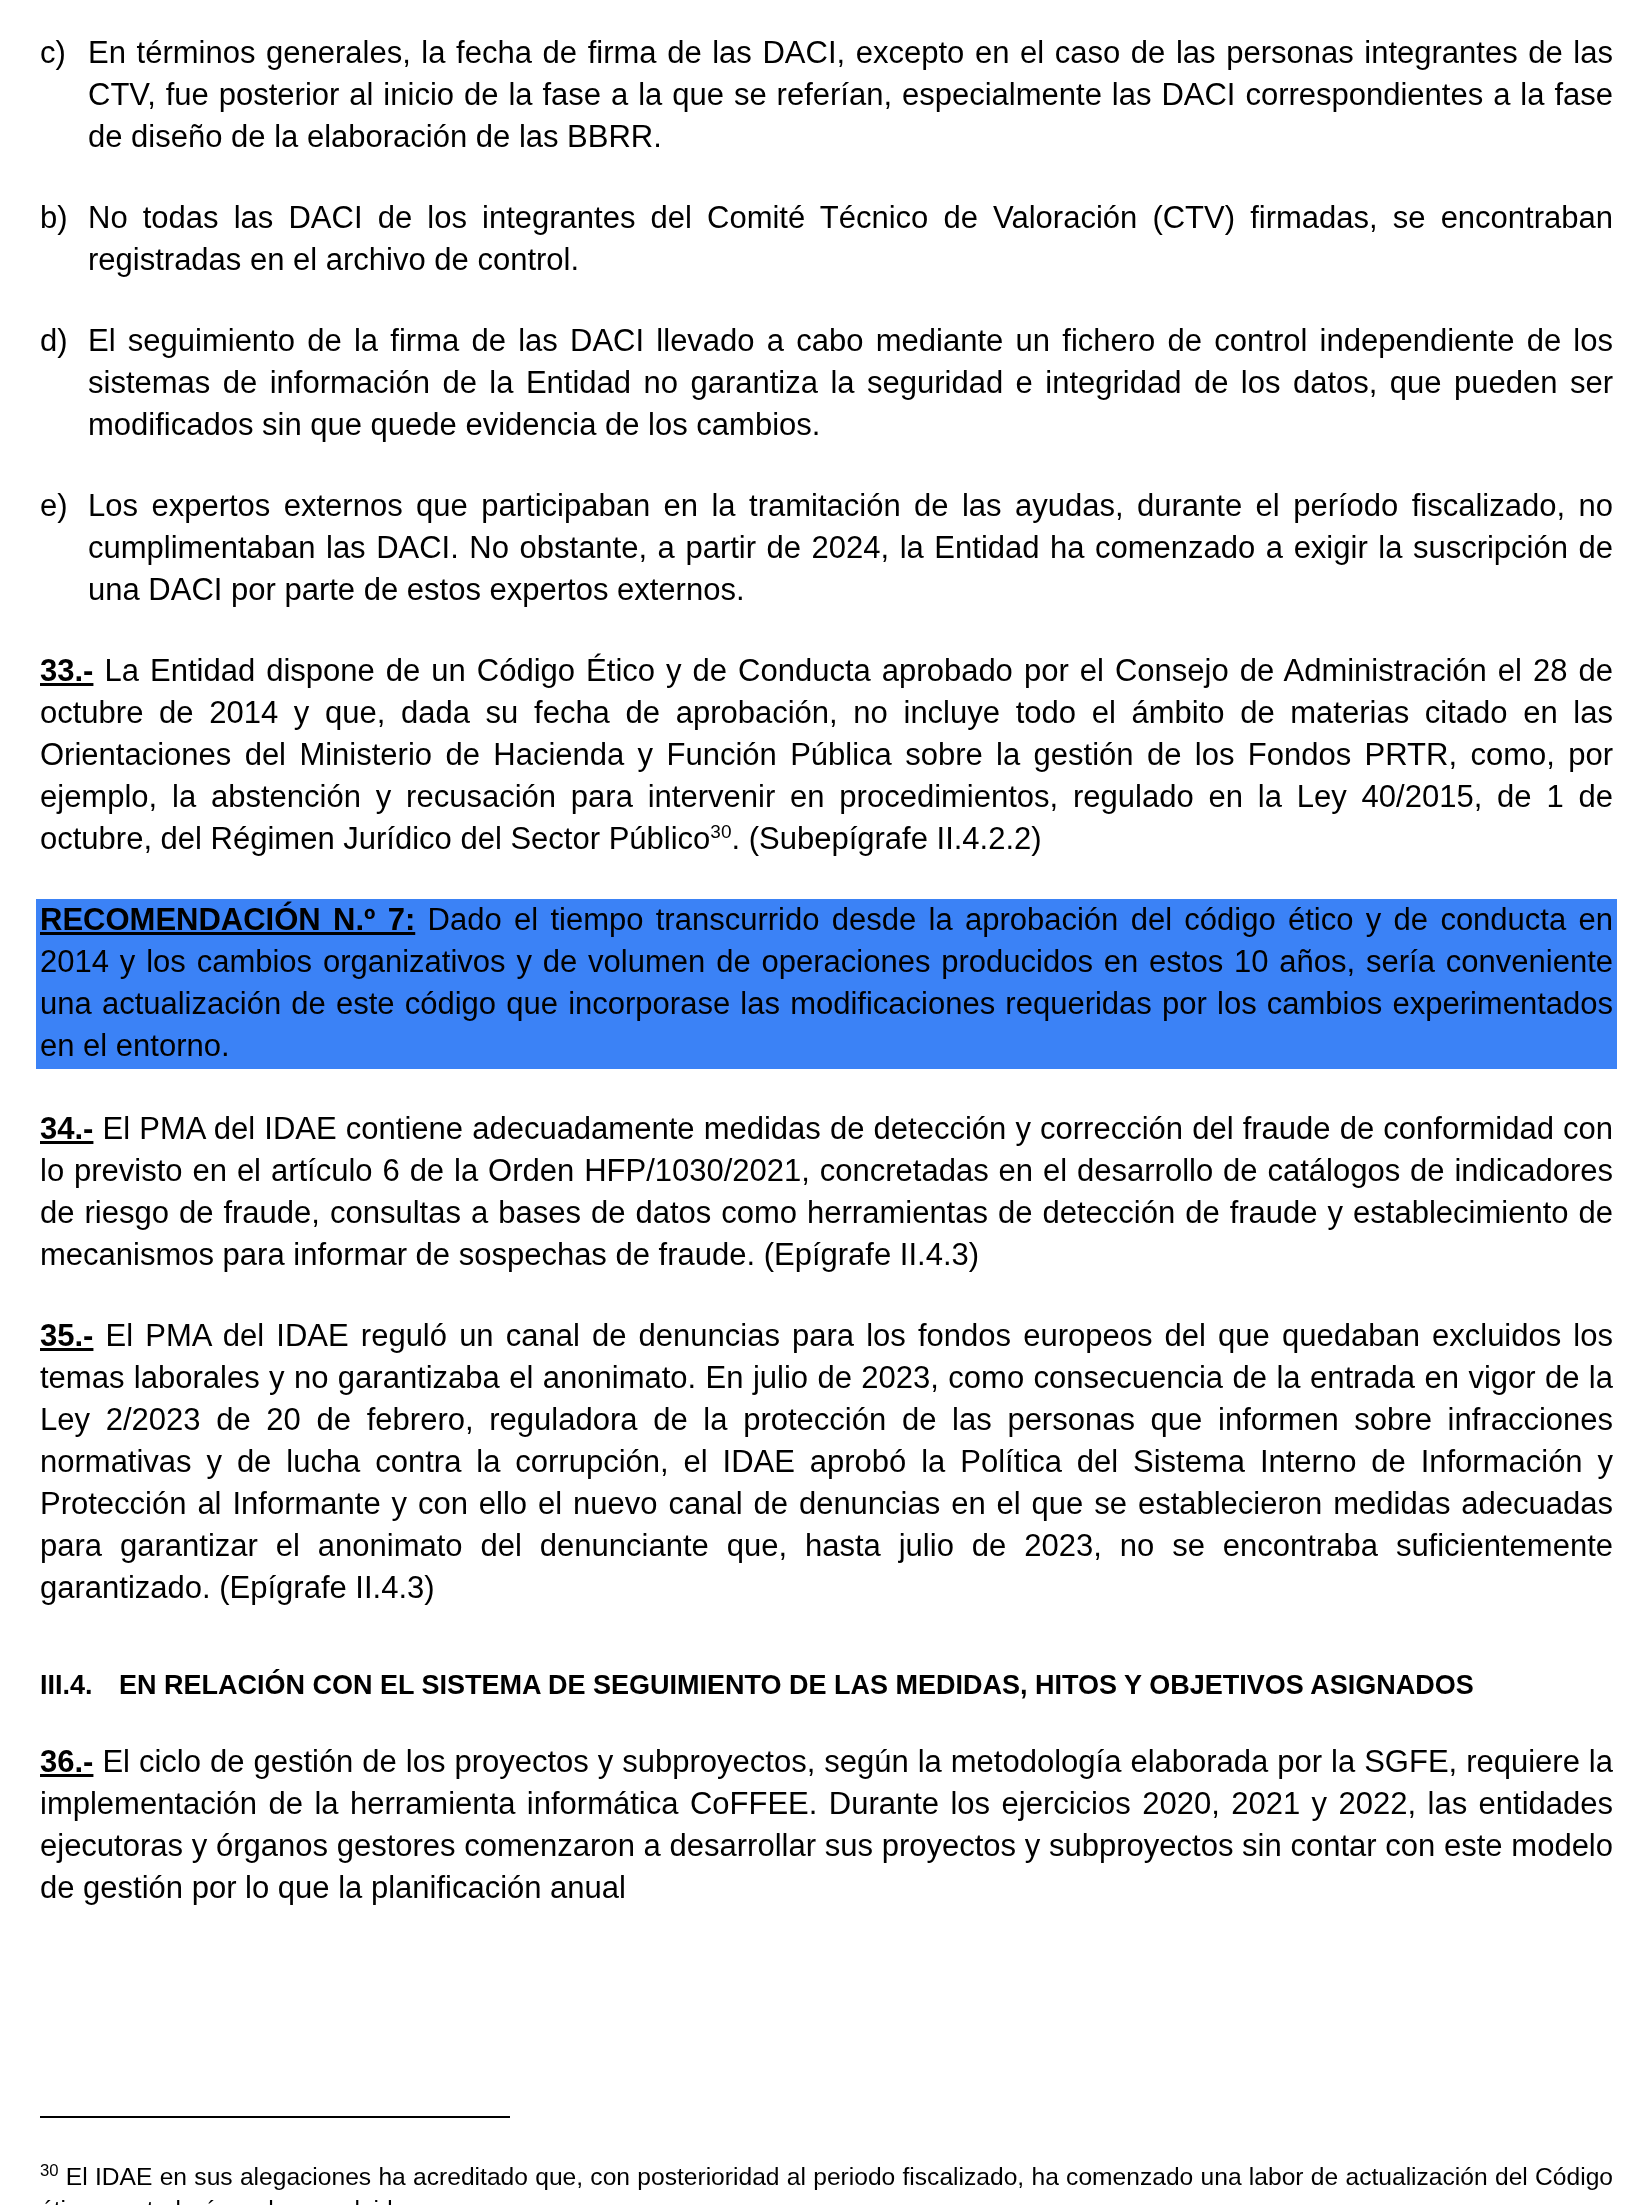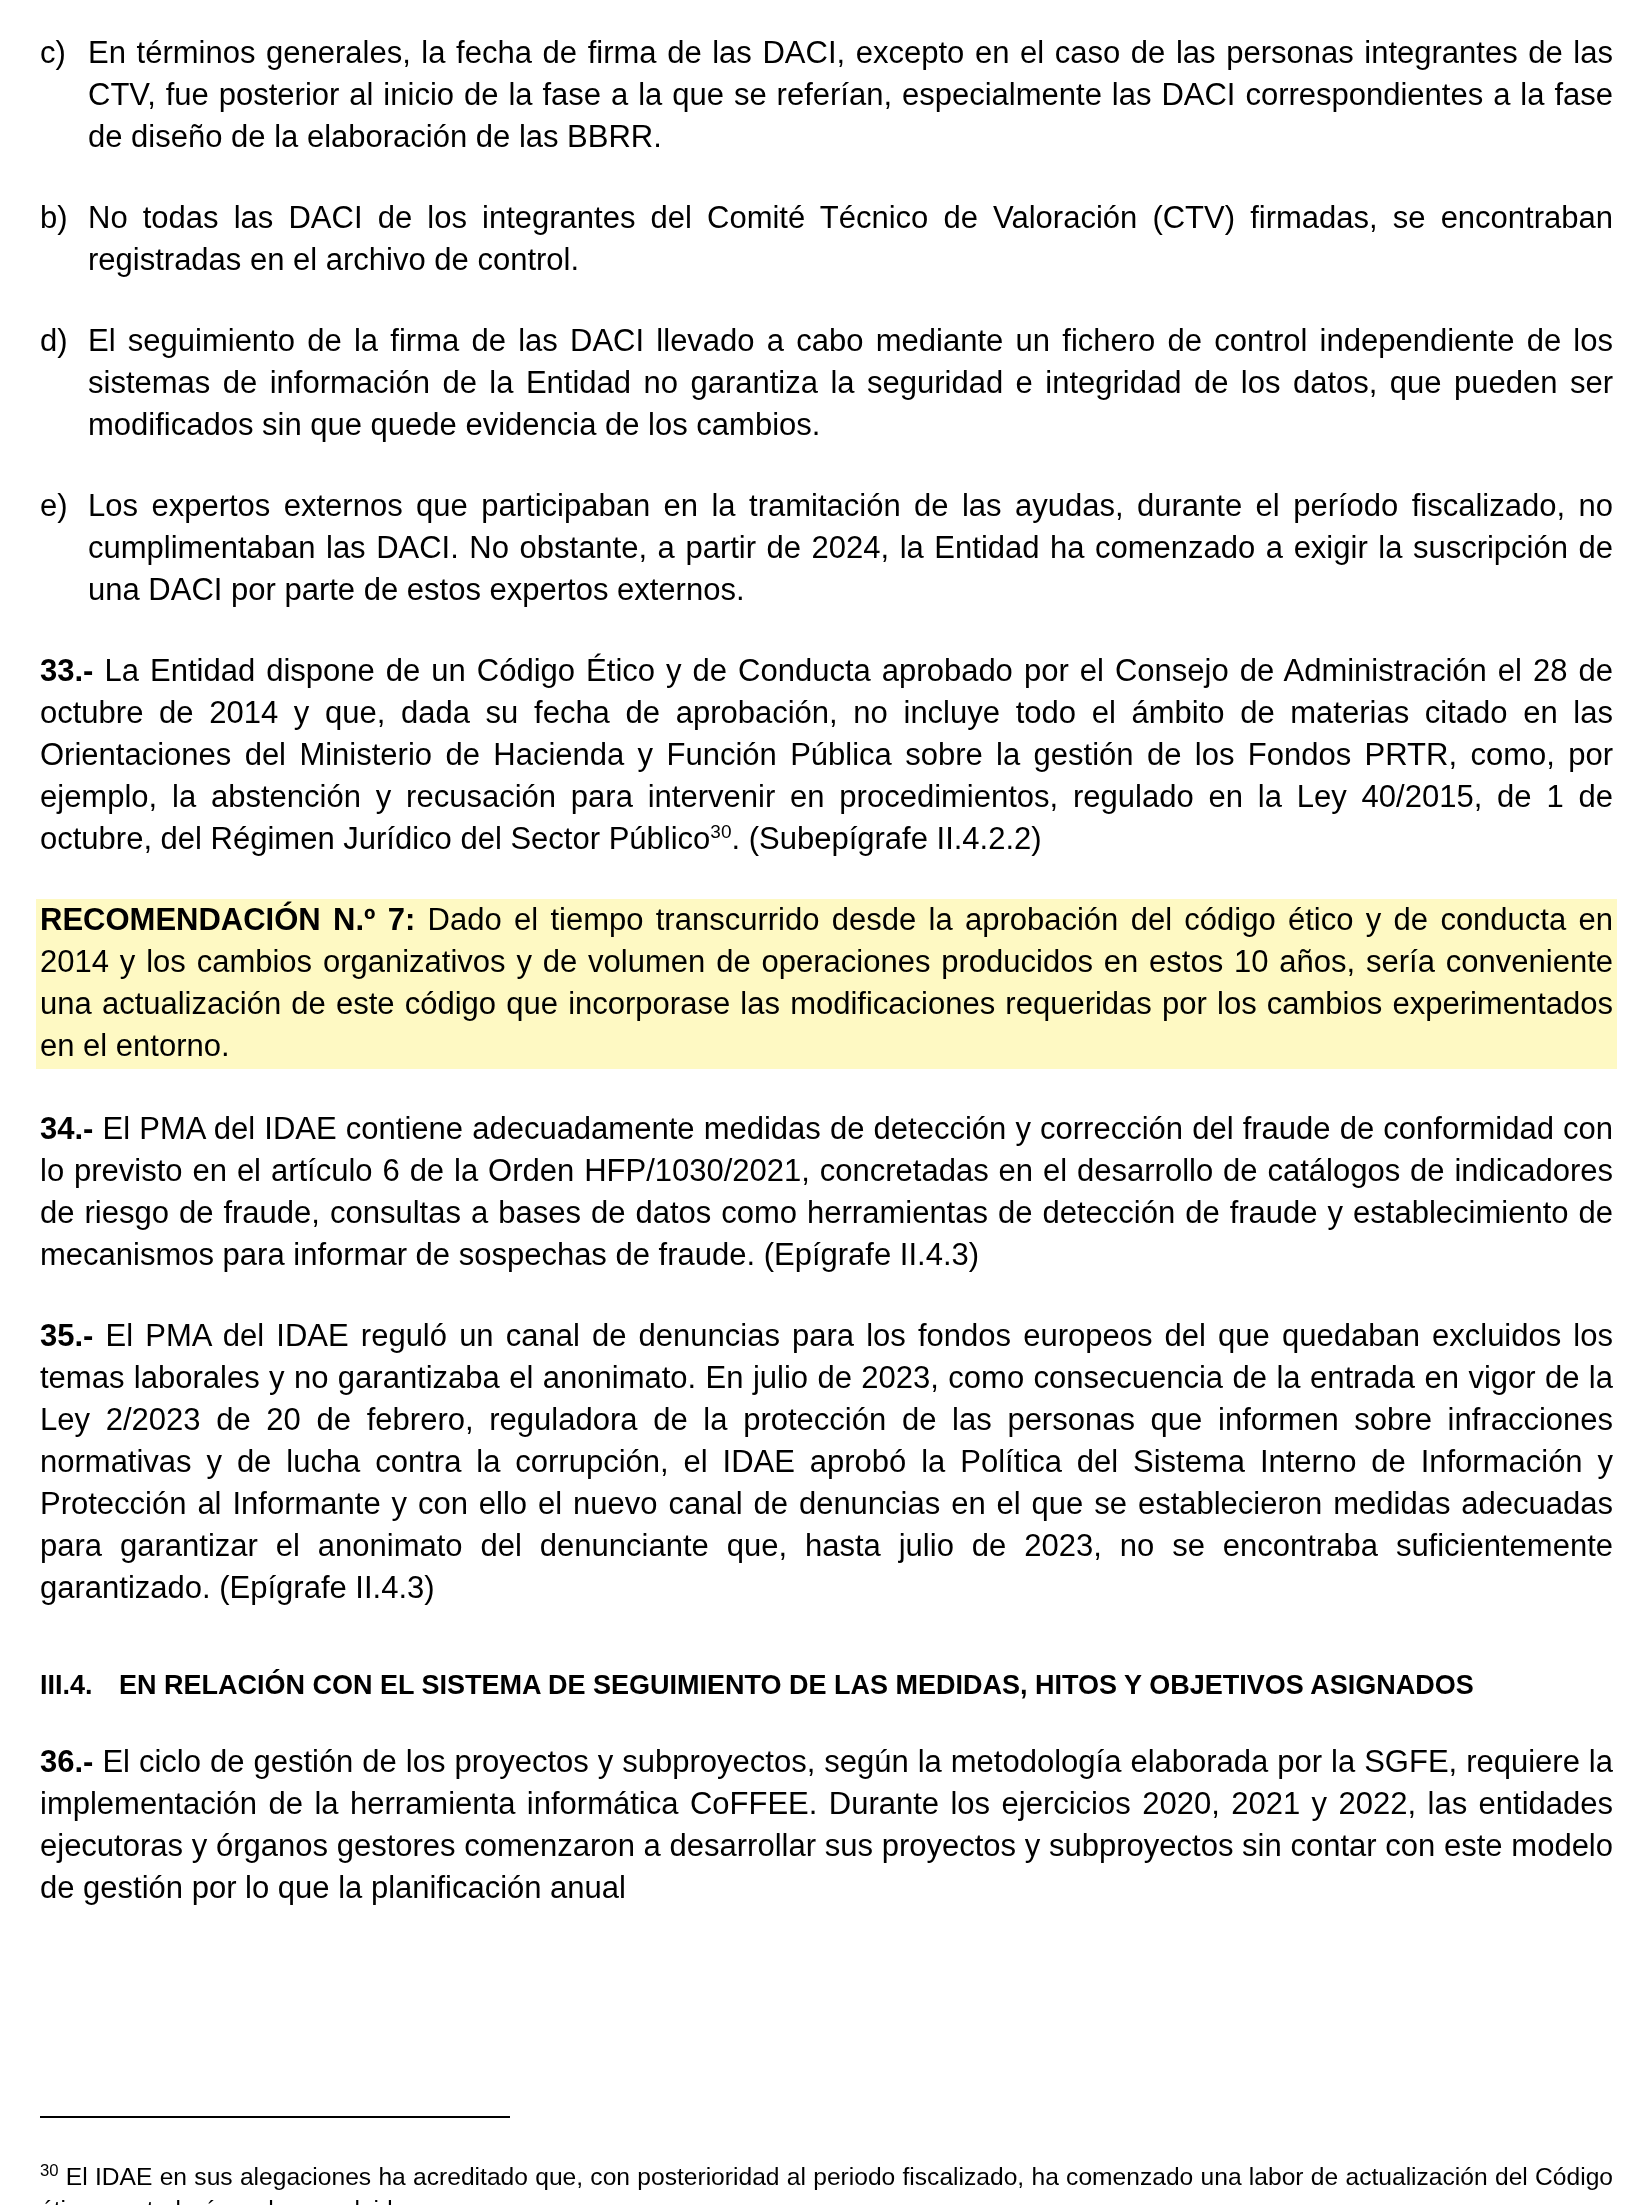--- a/index.html
+++ b/index.html
@@ -7,24 +7,24 @@
     width:1648px; height:2205px; position:relative; overflow:hidden;
     font-family:"Liberation Sans", sans-serif; color:#000;
   }
   .page { position:absolute; left:40px; top:32px; width:1573px; }
   .para {
     font-size:31px; line-height:42px; text-align:justify;
     margin:0 0 39px 0;
   }
   .item { padding-left:48px; text-indent:-48px; }
   .item .lbl { display:inline-block; width:48px; text-indent:0; }
-  .bold { font-weight:bold; }
+  .bold { font-weight:bold;text-decoration:underline; }
   sup { font-size:19px; line-height:0; vertical-align:super; }
   .reco {
-    background:#fef9c3; margin-left:-4px; margin-right:-4px;
+    background:#3b82f6; margin-left:-4px; margin-right:-4px;
     padding:0 4px 1.6px 4px;
   }
   .heading {
     font-size:27px; line-height:32px; font-weight:bold;
     text-align:justify; margin:60px 0 40px 0;
   }
   .heading .num { display:inline-block; width:79px; }
   .fn-rule {
     position:absolute; left:40px; top:2116px; width:470px; height:2.4px; background:#000;
   }

